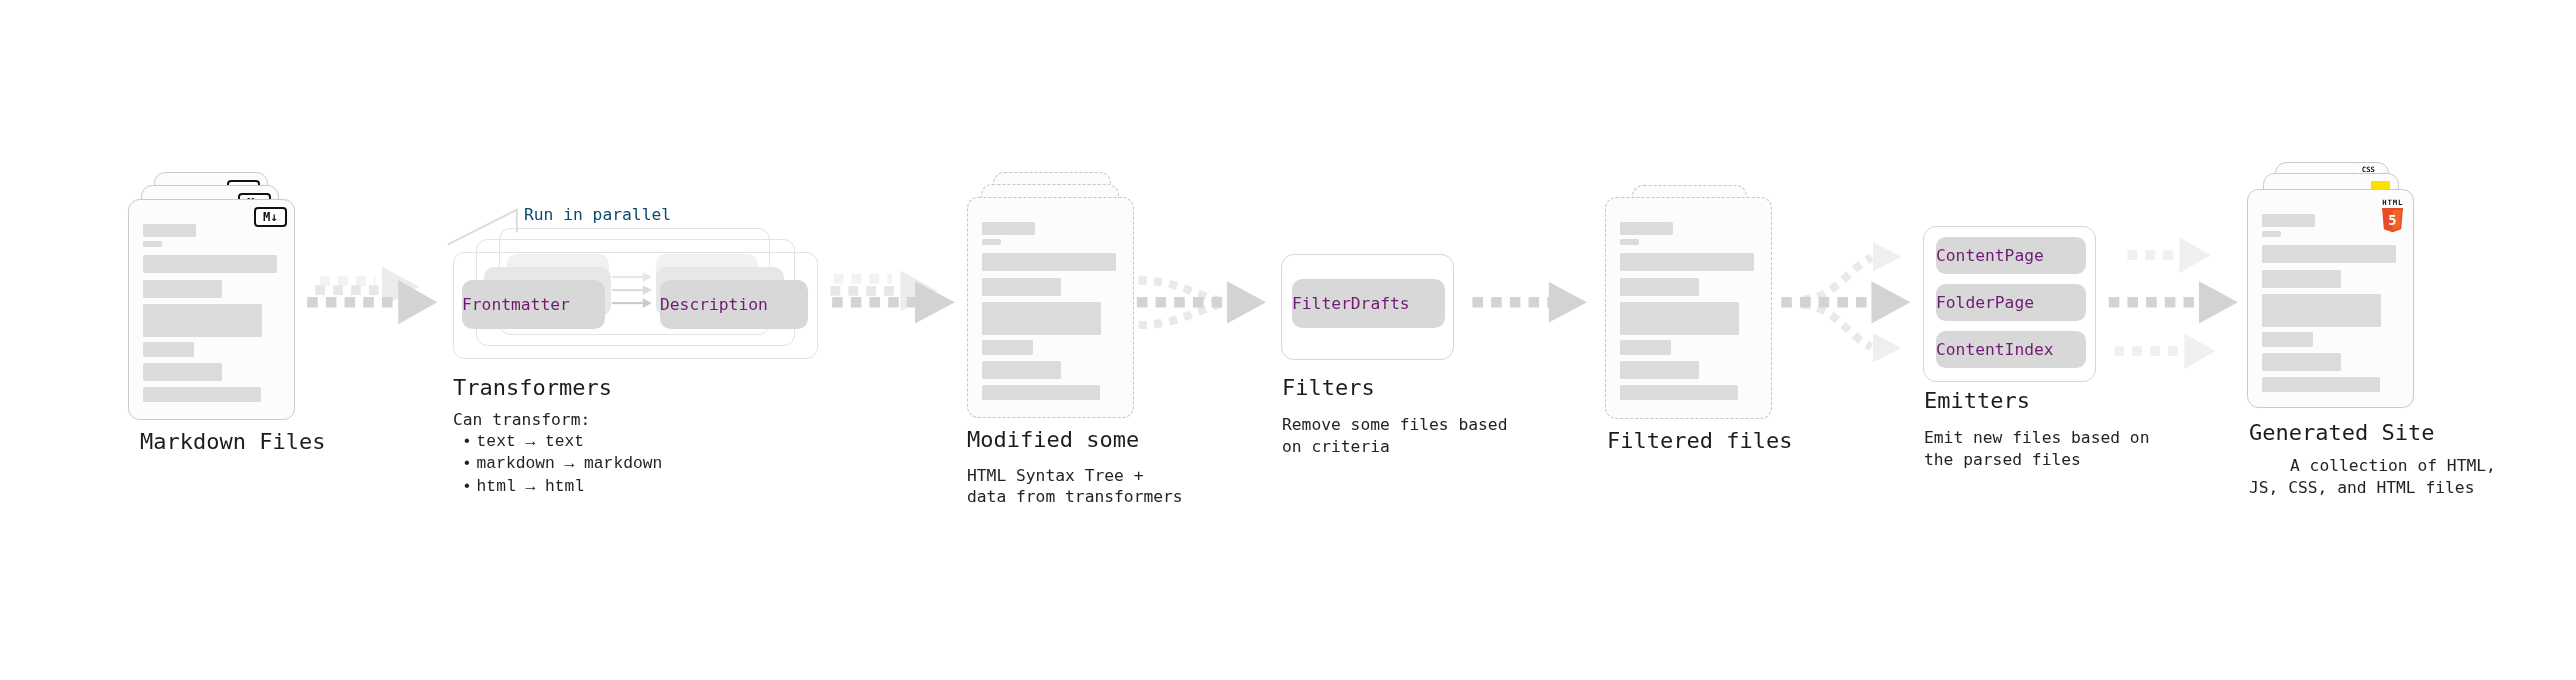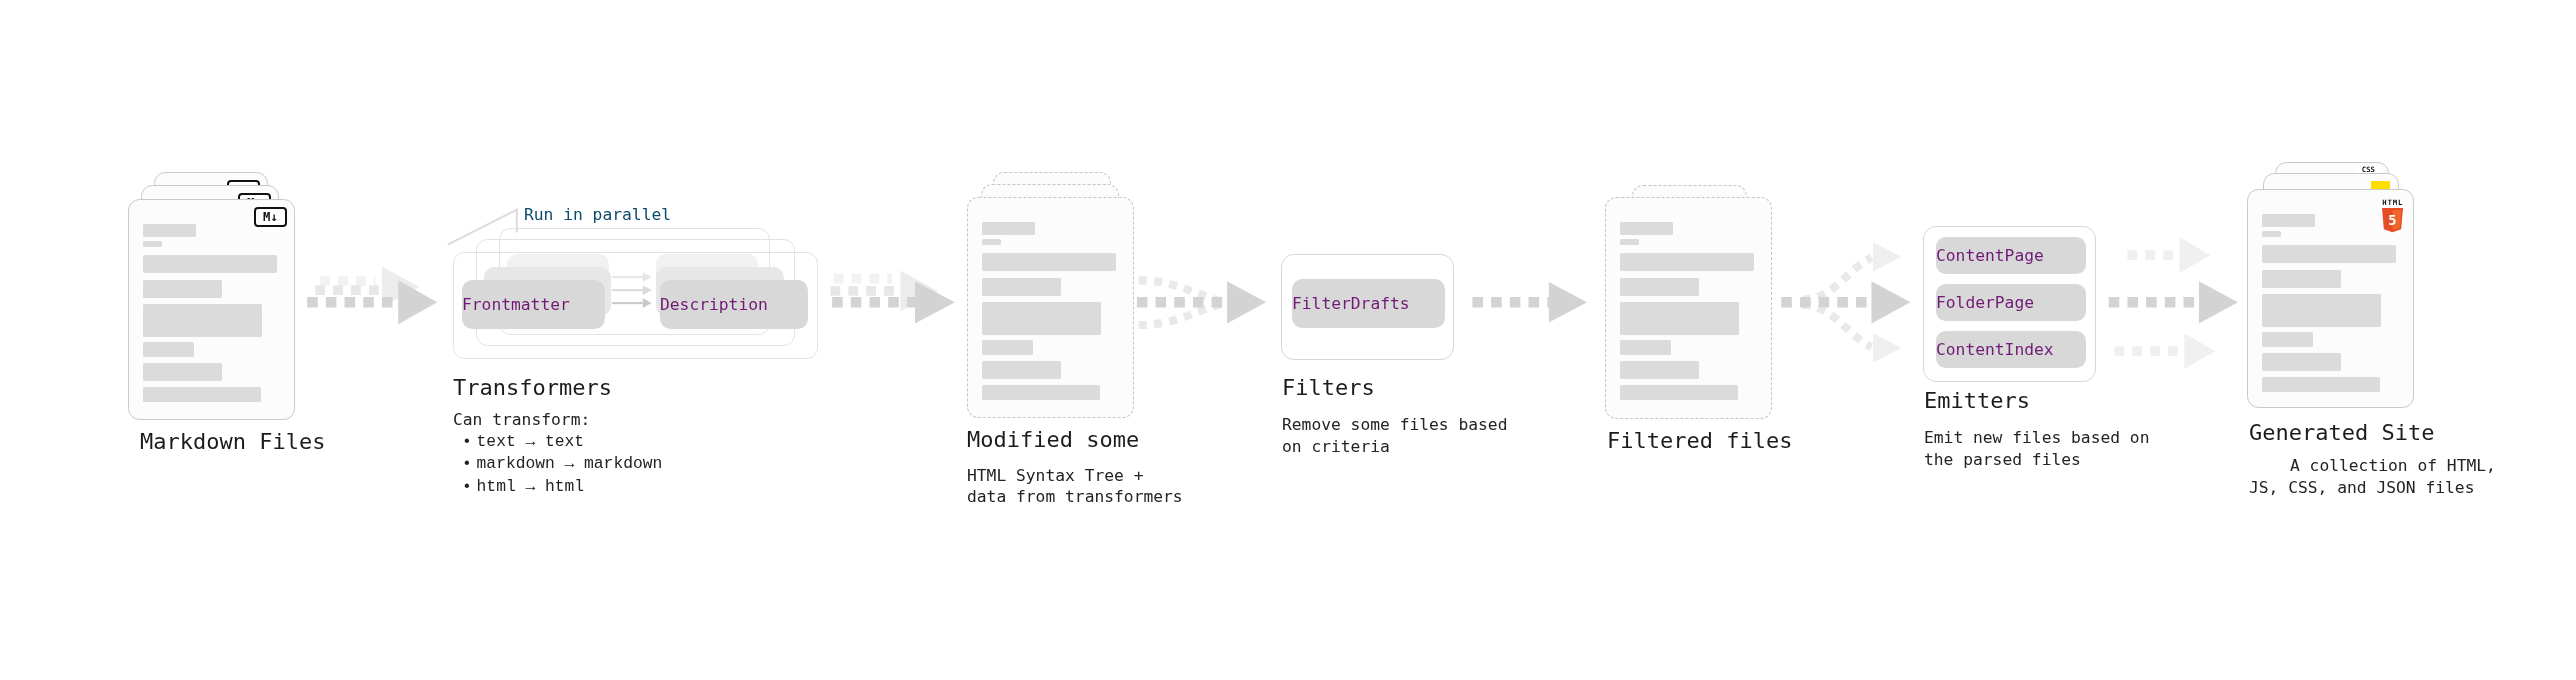--- a/index.html
+++ b/index.html
@@ -179,21 +179,21 @@
       <span class="bar" style="top:41px;width:18.7px;height:5.7px"></span>
       <span class="bar" style="top:55px;width:134px;height:18px"></span>
       <span class="bar" style="top:80px;width:79px;height:18px"></span>
       <span class="bar" style="top:104px;width:119px;height:32.5px"></span>
       <span class="bar" style="top:142px;width:51px;height:14.6px"></span>
       <span class="bar" style="top:163px;width:79px;height:18px"></span>
       <span class="bar" style="top:187px;width:118px;height:14.6px"></span>
     </div>
     <div class="hdr" style="left:2249px;top:420px;">Generated Site</div>
     <div class="cap" style="left:2249px;top:455px;margin-left:41px;">A collection of HTML,</div>
-    <div class="cap" style="left:2249px;top:477px;">JS, CSS, and JSON files</div>
+    <div class="cap" style="left:2249px;top:477px;">JS, CSS, and HTML files</div>
   </div>
 
   <svg class="overlay" width="2576" height="681" viewBox="0 0 3170 838">
 
     <g>
       <line x1="394" y1="346" x2="462" y2="346" stroke="#f2f2f2" stroke-width="12" stroke-dasharray="12 10"></line>
       <line x1="388" y1="357" x2="468" y2="357" stroke="#e7e7e7" stroke-width="12" stroke-dasharray="12 10"></line>
       <polygon points="470,328 470,378 516,353" fill="#ececec"></polygon>
       <line x1="378" y1="372" x2="490" y2="372" stroke="#d3d3d3" stroke-width="13" stroke-dasharray="13 10"></line>
       <polygon points="490,345 490,399 538,372" fill="#d3d3d3"></polygon>

